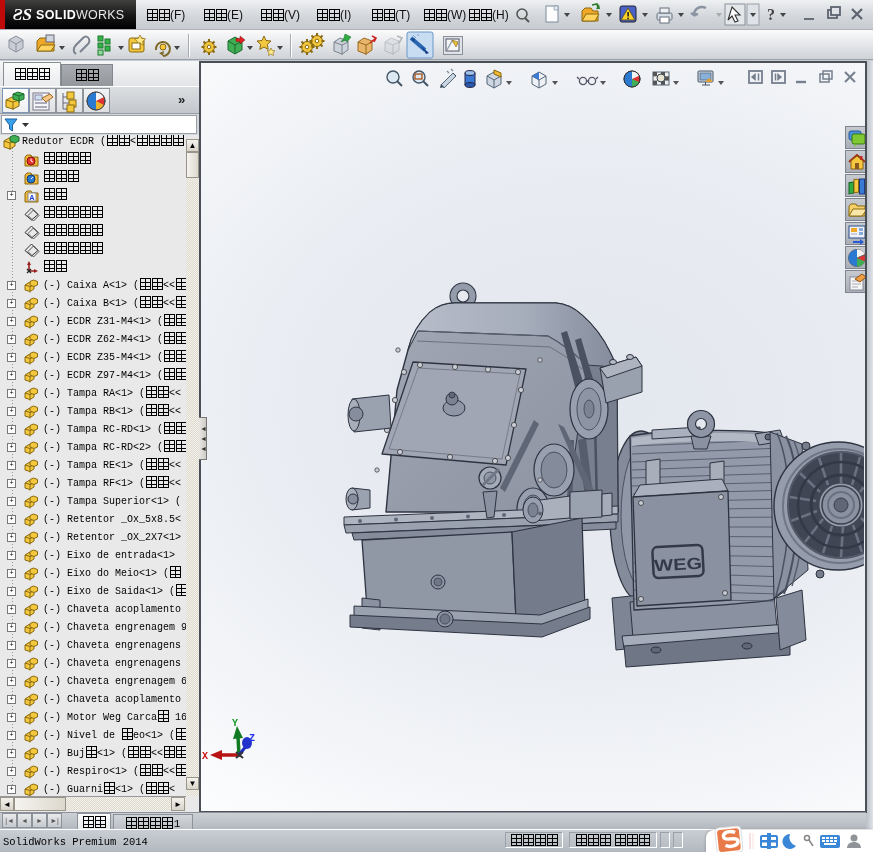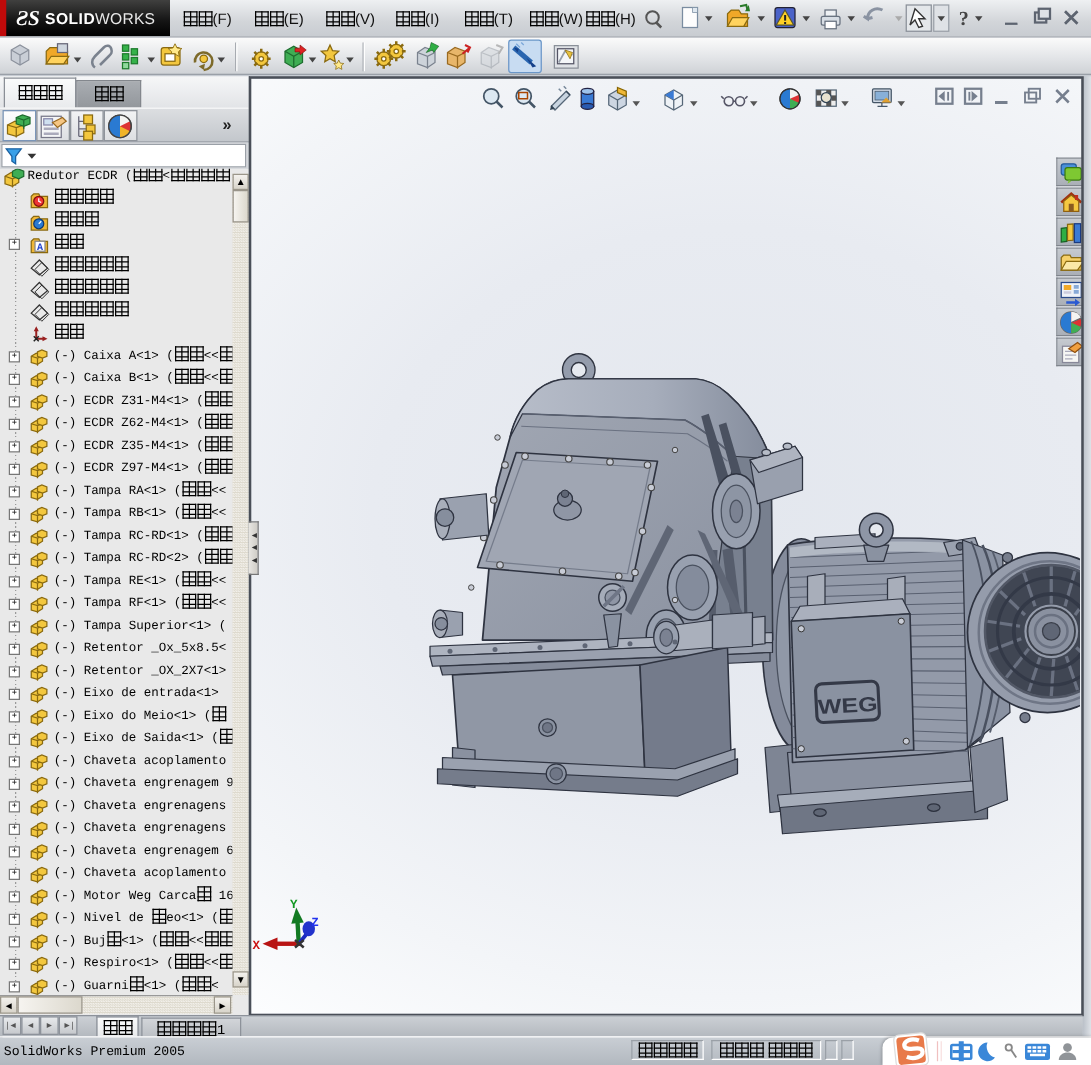--- a/index.html
+++ b/index.html
@@ -995,21 +995,21 @@
 <path d="M236,752 L243,758 M236,758 L243,752" stroke="#333" stroke-width="2"></path>
 </svg>
 <div class="abs" id="btabs"></div>
 <div class="abs" style="left:2px;top:813px;width:15px;height:15px;background:linear-gradient(#e8eaec,#c6c9cd);border:1px solid #8d929a;font-size:7px;text-align:center;line-height:14px;color:#555">|◄</div>
 <div class="abs" style="left:17px;top:813px;width:15px;height:15px;background:linear-gradient(#e8eaec,#c6c9cd);border:1px solid #8d929a;font-size:7px;text-align:center;line-height:14px;color:#555">◄</div>
 <div class="abs" style="left:32px;top:813px;width:15px;height:15px;background:linear-gradient(#e8eaec,#c6c9cd);border:1px solid #8d929a;font-size:7px;text-align:center;line-height:14px;color:#555">►</div>
 <div class="abs" style="left:47px;top:813px;width:15px;height:15px;background:linear-gradient(#e8eaec,#c6c9cd);border:1px solid #8d929a;font-size:7px;text-align:center;line-height:14px;color:#555">►|</div>
 <div class="abs" style="left:77px;top:813px;width:34px;height:16px;background:linear-gradient(#fafbfb,#e8eaec);border:1px solid #8d929a;border-bottom:none;text-align:center;padding-top:2px;font-size:11px"><i class="c"></i><i class="c"></i></div>
 <div class="abs" style="left:113px;top:814px;width:80px;height:15px;background:linear-gradient(#d2d5d9,#bcc0c5);border:1px solid #8d929a;border-bottom:none;text-align:center;padding-top:2px;font-size:11px;font-family:'Liberation Mono',monospace"><i class="c"></i><i class="c"></i><i class="c"></i><i class="c"></i>1</div>
 <div class="abs" id="status"></div>
-<div class="abs" style="left:3px;top:836px;font-size:10.5px;font-family:'Liberation Mono',monospace;color:#000">SolidWorks Premium 2005</div>
+<div class="abs" style="left:3px;top:836px;font-size:10.5px;font-family:'Liberation Mono',monospace;color:#000">SolidWorks Premium 2014</div>
 <div class="abs skbox" style="left:505px;width:58px;padding-top:1px"><i class="c"></i><i class="c"></i><i class="c"></i><i class="c"></i></div>
 <div class="abs skbox" style="left:569px;width:88px;padding-top:1px"><i class="c"></i><i class="c"></i><i class="c"></i>&nbsp;<i class="c"></i><i class="c"></i><i class="c"></i></div>
 <div class="abs skbox" style="left:660px;width:10px"></div>
 <div class="abs skbox" style="left:673px;width:10px"></div>
 <div class="abs" style="left:706px;top:830px;width:167px;height:22px;background:#fff;border-radius:8px 0 0 0;box-shadow:0 0 3px rgba(0,0,0,.3)">
 <svg class="abs" style="left:6px;top:1px" width="160" height="19" viewBox="0 0 160 19">
 <g transform="rotate(-6 18 10)">
         <rect x="4" y="-4" width="26" height="26" rx="4" fill="#fff" stroke="#ddd"></rect>
         <rect x="6" y="-2" width="22" height="22" rx="3" fill="#e87a4a"></rect>
         <path d="M24 2c-6-3-12-1-12 3 0 3 4 3 7 3s7 0 7 3c0 4-7 6-13 3" fill="none" stroke="#fff" stroke-width="3.4"></path>

